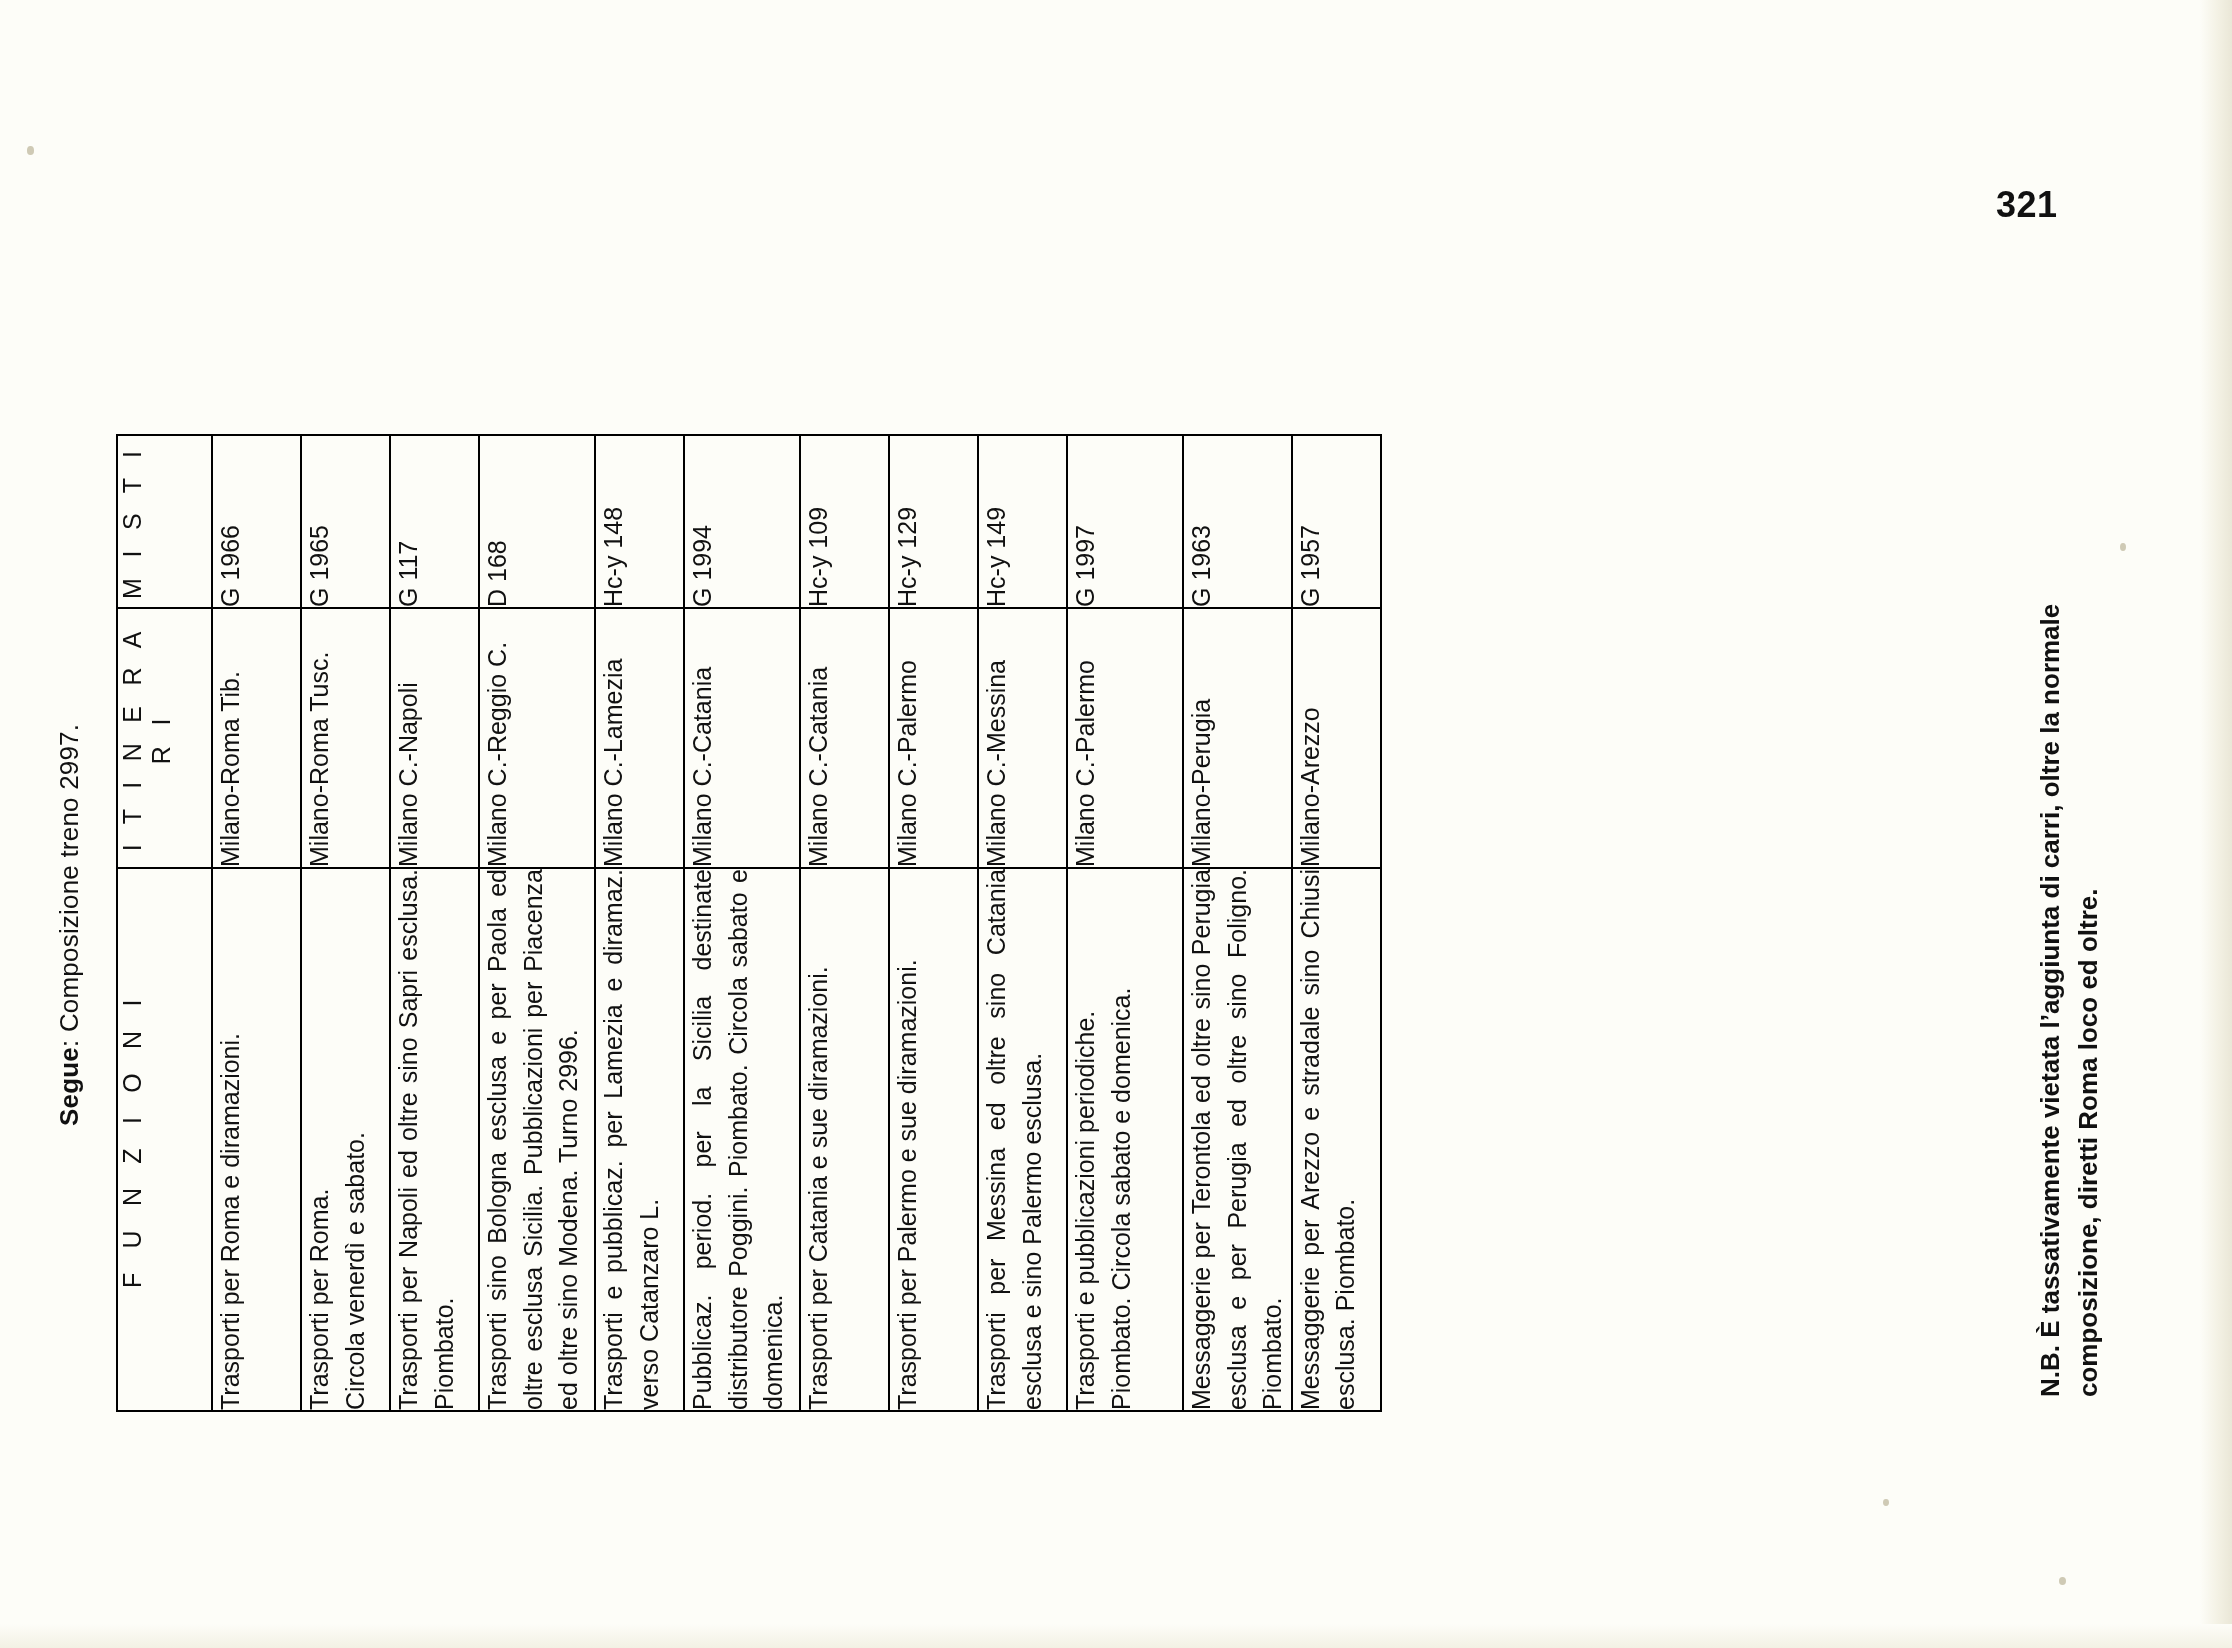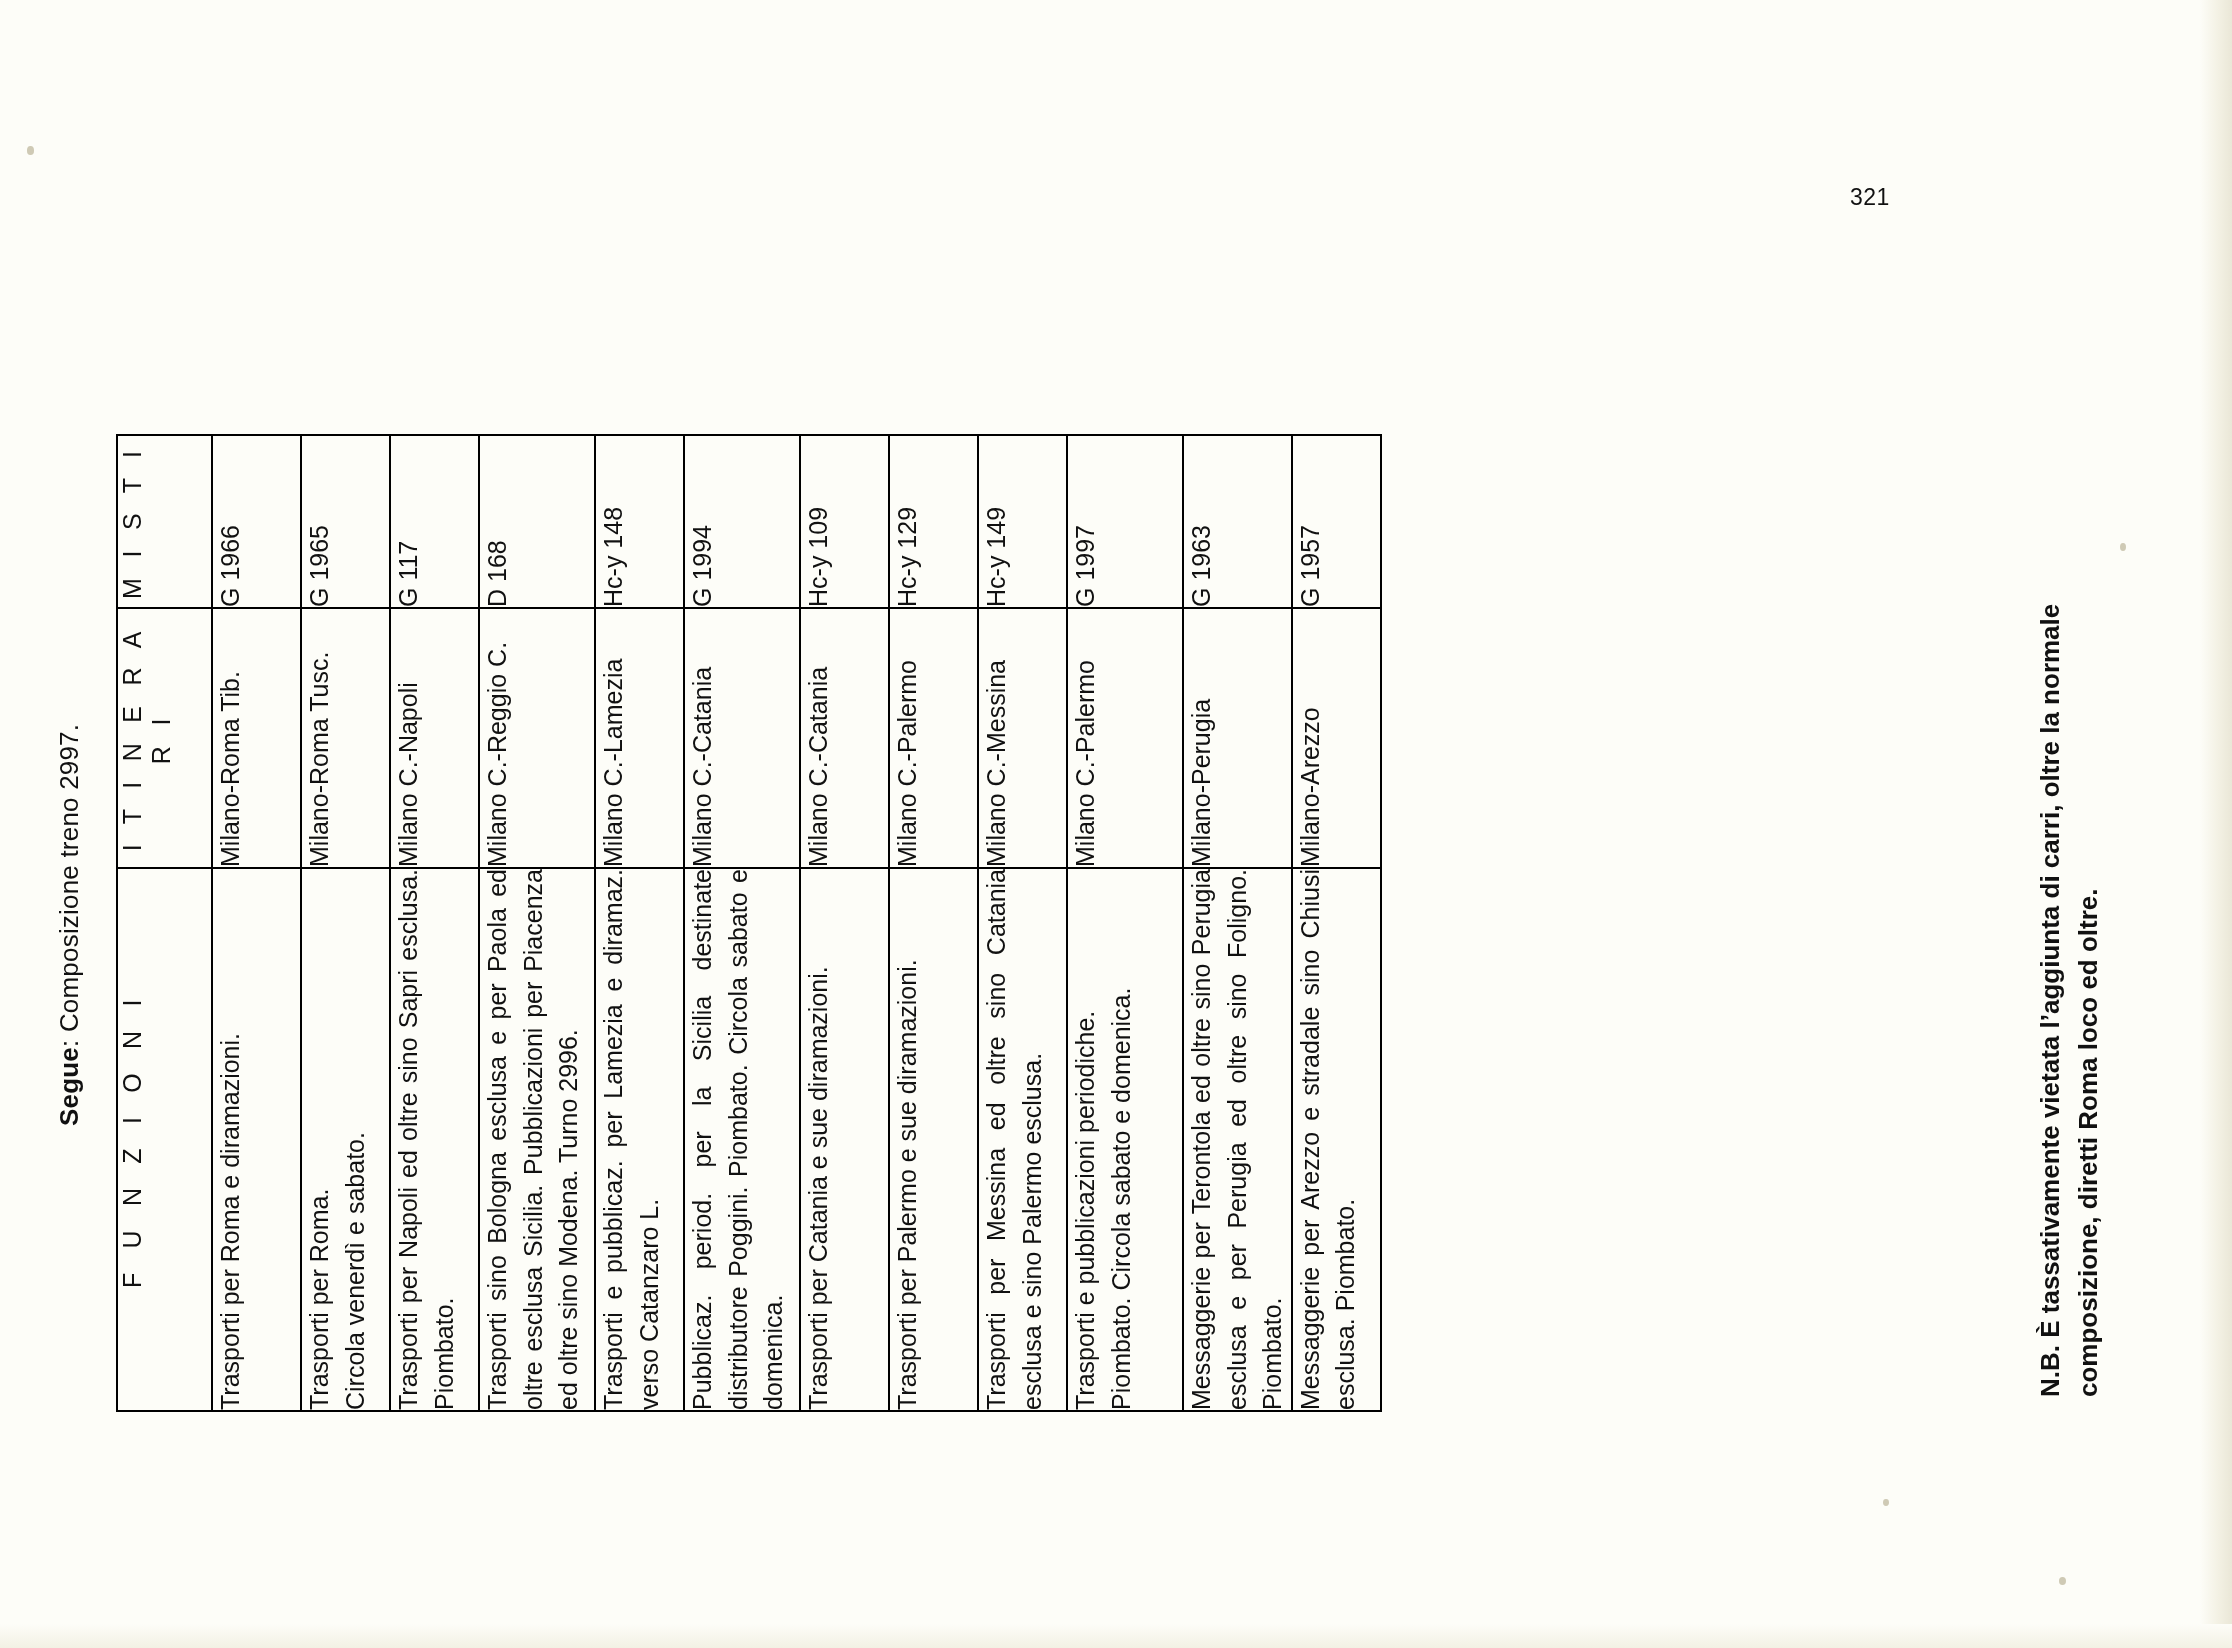--- a/index.html
+++ b/index.html
@@ -35,23 +35,23 @@
     bottom: 0;
     width: 100%;
     height: 25px;
     background: linear-gradient(to bottom, #fdfdf8 0%, #f2f0e3 100%);
   }
 
   
   .page-number {
     position: absolute;
     top: 184px;
-    left: 1850px;
-    font-size: 23px;
-    font-weight: normal;
+    left: 1996px;
+    font-size: 36px;
+    font-weight: bold;
     letter-spacing: 0.5px;
   }
 
   
   .segue {
     position: absolute;
     left: 54px;
     top: 1126px;
     transform: rotate(-90deg);
     transform-origin: 0 0;

